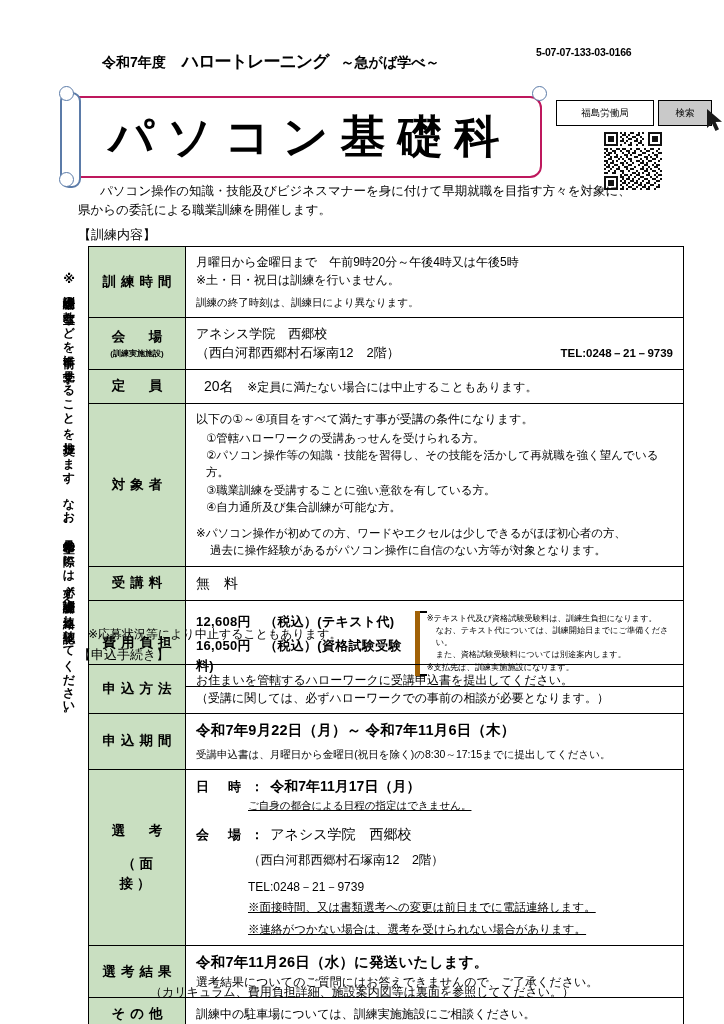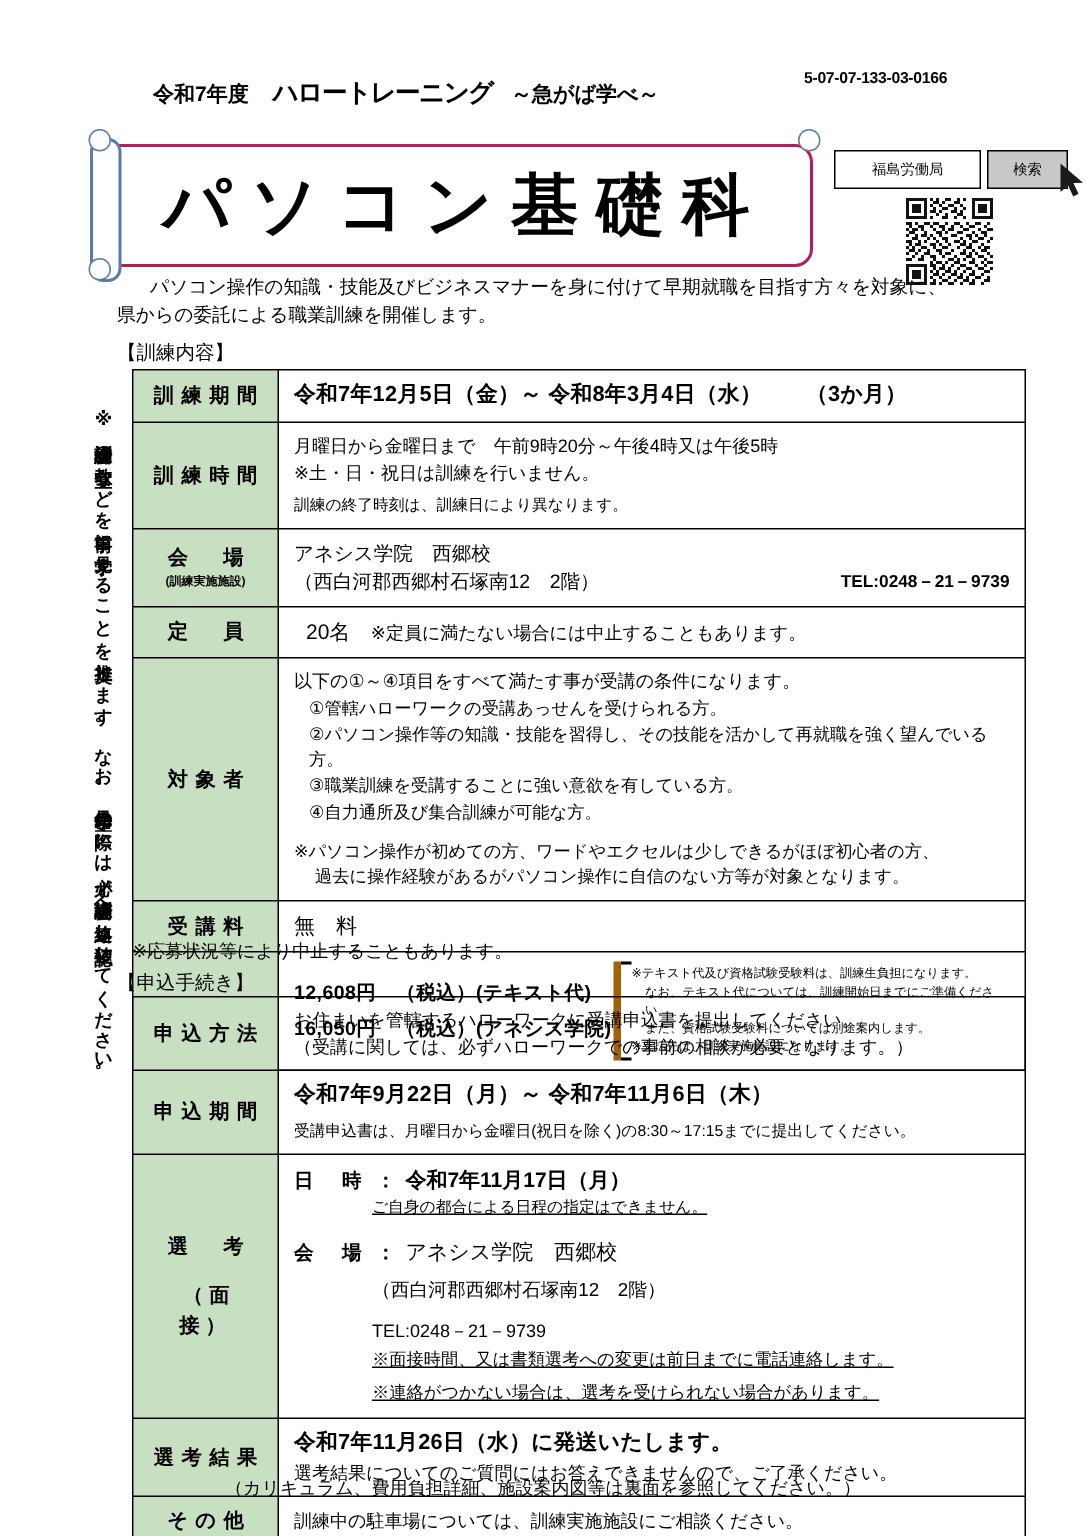--- a/index.html
+++ b/index.html
@@ -338,26 +338,20 @@
     <p class="ind">パソコン操作の知識・技能及びビジネスマナーを身に付けて早期就職を目指す方々を対象に、</p>
     <p>県からの委託による職業訓練を開催します。</p>
   </div>
 
   <div class="sec-head" id="sec-train">【訓練内容】</div>
 
   <div class="vnote">※訓練会場の教室などを事前に見学することを推奨します。なお、見学希望の際には必ず訓練会場へ連絡し確認してください。</div>
 
   <table class="t" id="tbl-train">
     <tbody>
-        <tr>
-      <td class="lbl">訓練期間</td>
-      <td class="val">
-        <span class="big">令和7年12月5日（金）～ 令和8年3月4日（水）　　（3か月）</span>
-      </td>
-    </tr>
     <tr>
       <td class="lbl">訓練時間</td>
       <td class="val">
         <div class="mid">月曜日から金曜日まで　午前9時20分～午後4時又は午後5時</div>
         <div class="mid">※土・日・祝日は訓練を行いません。</div>
         <div class="sm" style="margin-top:6px;">訓練の終了時刻は、訓練日により異なります。</div>
       </td>
     </tr>
     <tr>
       <td class="lbl">
@@ -400,21 +394,21 @@
       <td class="val">
         <span style="font-size:14px;">無　料</span>
       </td>
     </tr>
     <tr>
       <td class="lbl">費用負担</td>
       <td class="val">
         <div class="fee-wrap">
           <div class="fee-left">
             <div>12,608円　（税込）(テキスト代)</div>
-            <div>16,050円　（税込）(アネシス学院)</div>
+            <div>16,050円　（税込）(資格試験受験料)</div>
           </div>
           <div class="fee-note">
             <span>※テキスト代及び資格試験受験料は、訓練生負担になります。</span>
             <span class="i2">なお、テキスト代については、訓練開始日までにご準備ください。</span>
             <span class="i2">また、資格試験受験料については別途案内します。</span>
             <span style="display:block;">※支払先は、訓練実施施設になります。</span>
           </div>
         </div>
       </td>
     </tr>

